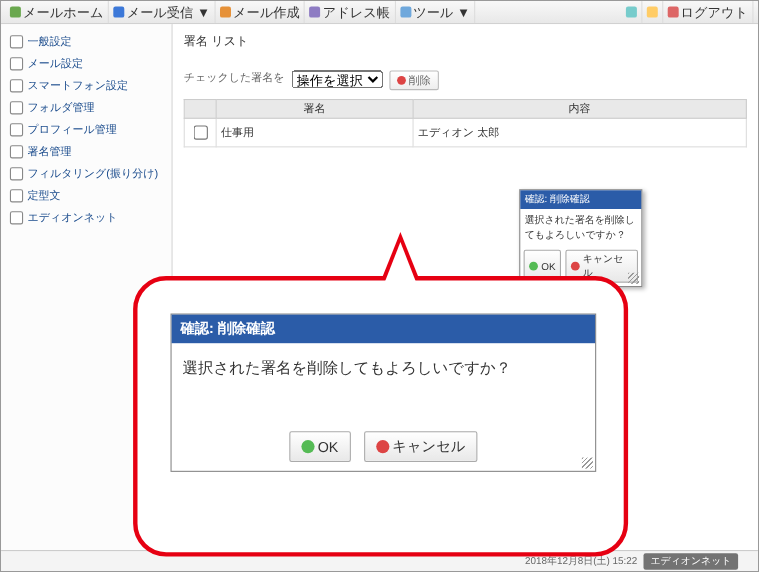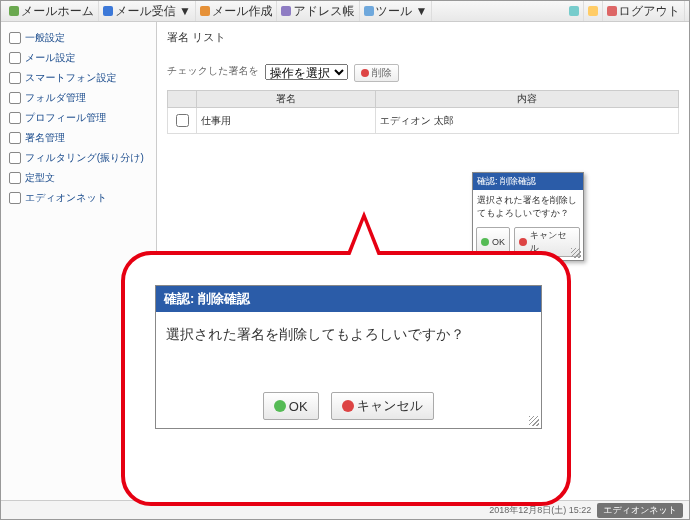--- a/index.html
+++ b/index.html
@@ -23,21 +23,21 @@
 table.sig th{background:#e9e9e9;border:1px solid #ccc;padding:1px 4px;font-weight:normal}
 table.sig td{border:1px solid #ddd;padding:3px 4px}
 table.sig td.chk{width:14px;text-align:center}
 .dialog-small{position:absolute;left:315px;top:150px;width:110px;border:1px solid #888;background:#fff;box-shadow:2px 2px 4px rgba(0,0,0,.3);font-size:9px}
 .dialog-small .dlg-title{background:#2b5ca8;color:#fff;padding:2px 4px;font-size:9px}
 .dialog-small .dlg-body{padding:4px}
 .dialog-small .dlg-foot{display:flex;justify-content:center;gap:4px;padding:3px}
 .dlg-btn{display:inline-flex;align-items:center;gap:3px;border:1px solid #aaa;background:linear-gradient(#fff,#e8e8e8);padding:1px 4px;border-radius:2px;font-size:9px;cursor:pointer}
 .green-dot{width:8px;height:8px;border-radius:50%;background:#5b5}
 .red-dot{width:8px;height:8px;border-radius:50%;background:#d44}
-.footer{height:18px;border-top:1px solid #ccc;background:#f4f4f4;display:flex;align-items:center;justify-content:flex-end;padding:0 6px;font-size:9px;color:#666;gap:6px}
+.footer{height:18px;border-top:1px solid #ccc;background:#f4f4f4;display:flex;align-items:center;justify-content:flex-end;padding:0 18px;font-size:9px;color:#666;gap:6px}
 .footer .brand{background:#737373;color:#fff;padding:1px 6px;border-radius:2px}
 
 .callout{position:absolute;left:120px;top:250px;width:450px;height:255px;border:4px solid #e60012;border-radius:30px;background:#fff;box-sizing:border-box}
 .pointer{position:absolute;left:345px;top:210px;width:0;height:0;border-left:18px solid transparent;border-right:18px solid transparent;border-bottom:45px solid #e60012}
 .pointer-inner{position:absolute;left:349px;top:219px;width:0;height:0;border-left:14px solid transparent;border-right:14px solid transparent;border-bottom:36px solid #fff;z-index:2}
 .dialog-large{position:absolute;left:30px;top:30px;width:385px;border:1px solid #888;background:#fff}
 .dialog-large .dlg-title{background:#2b5ca8;color:#fff;padding:4px 8px;font-size:13px;font-weight:bold}
 .dialog-large .dlg-body{padding:14px 10px 40px;font-size:14px}
 .dialog-large .dlg-foot{display:flex;justify-content:center;gap:12px;padding:8px}
 .dialog-large .dlg-btn{font-size:13px;padding:4px 10px}

